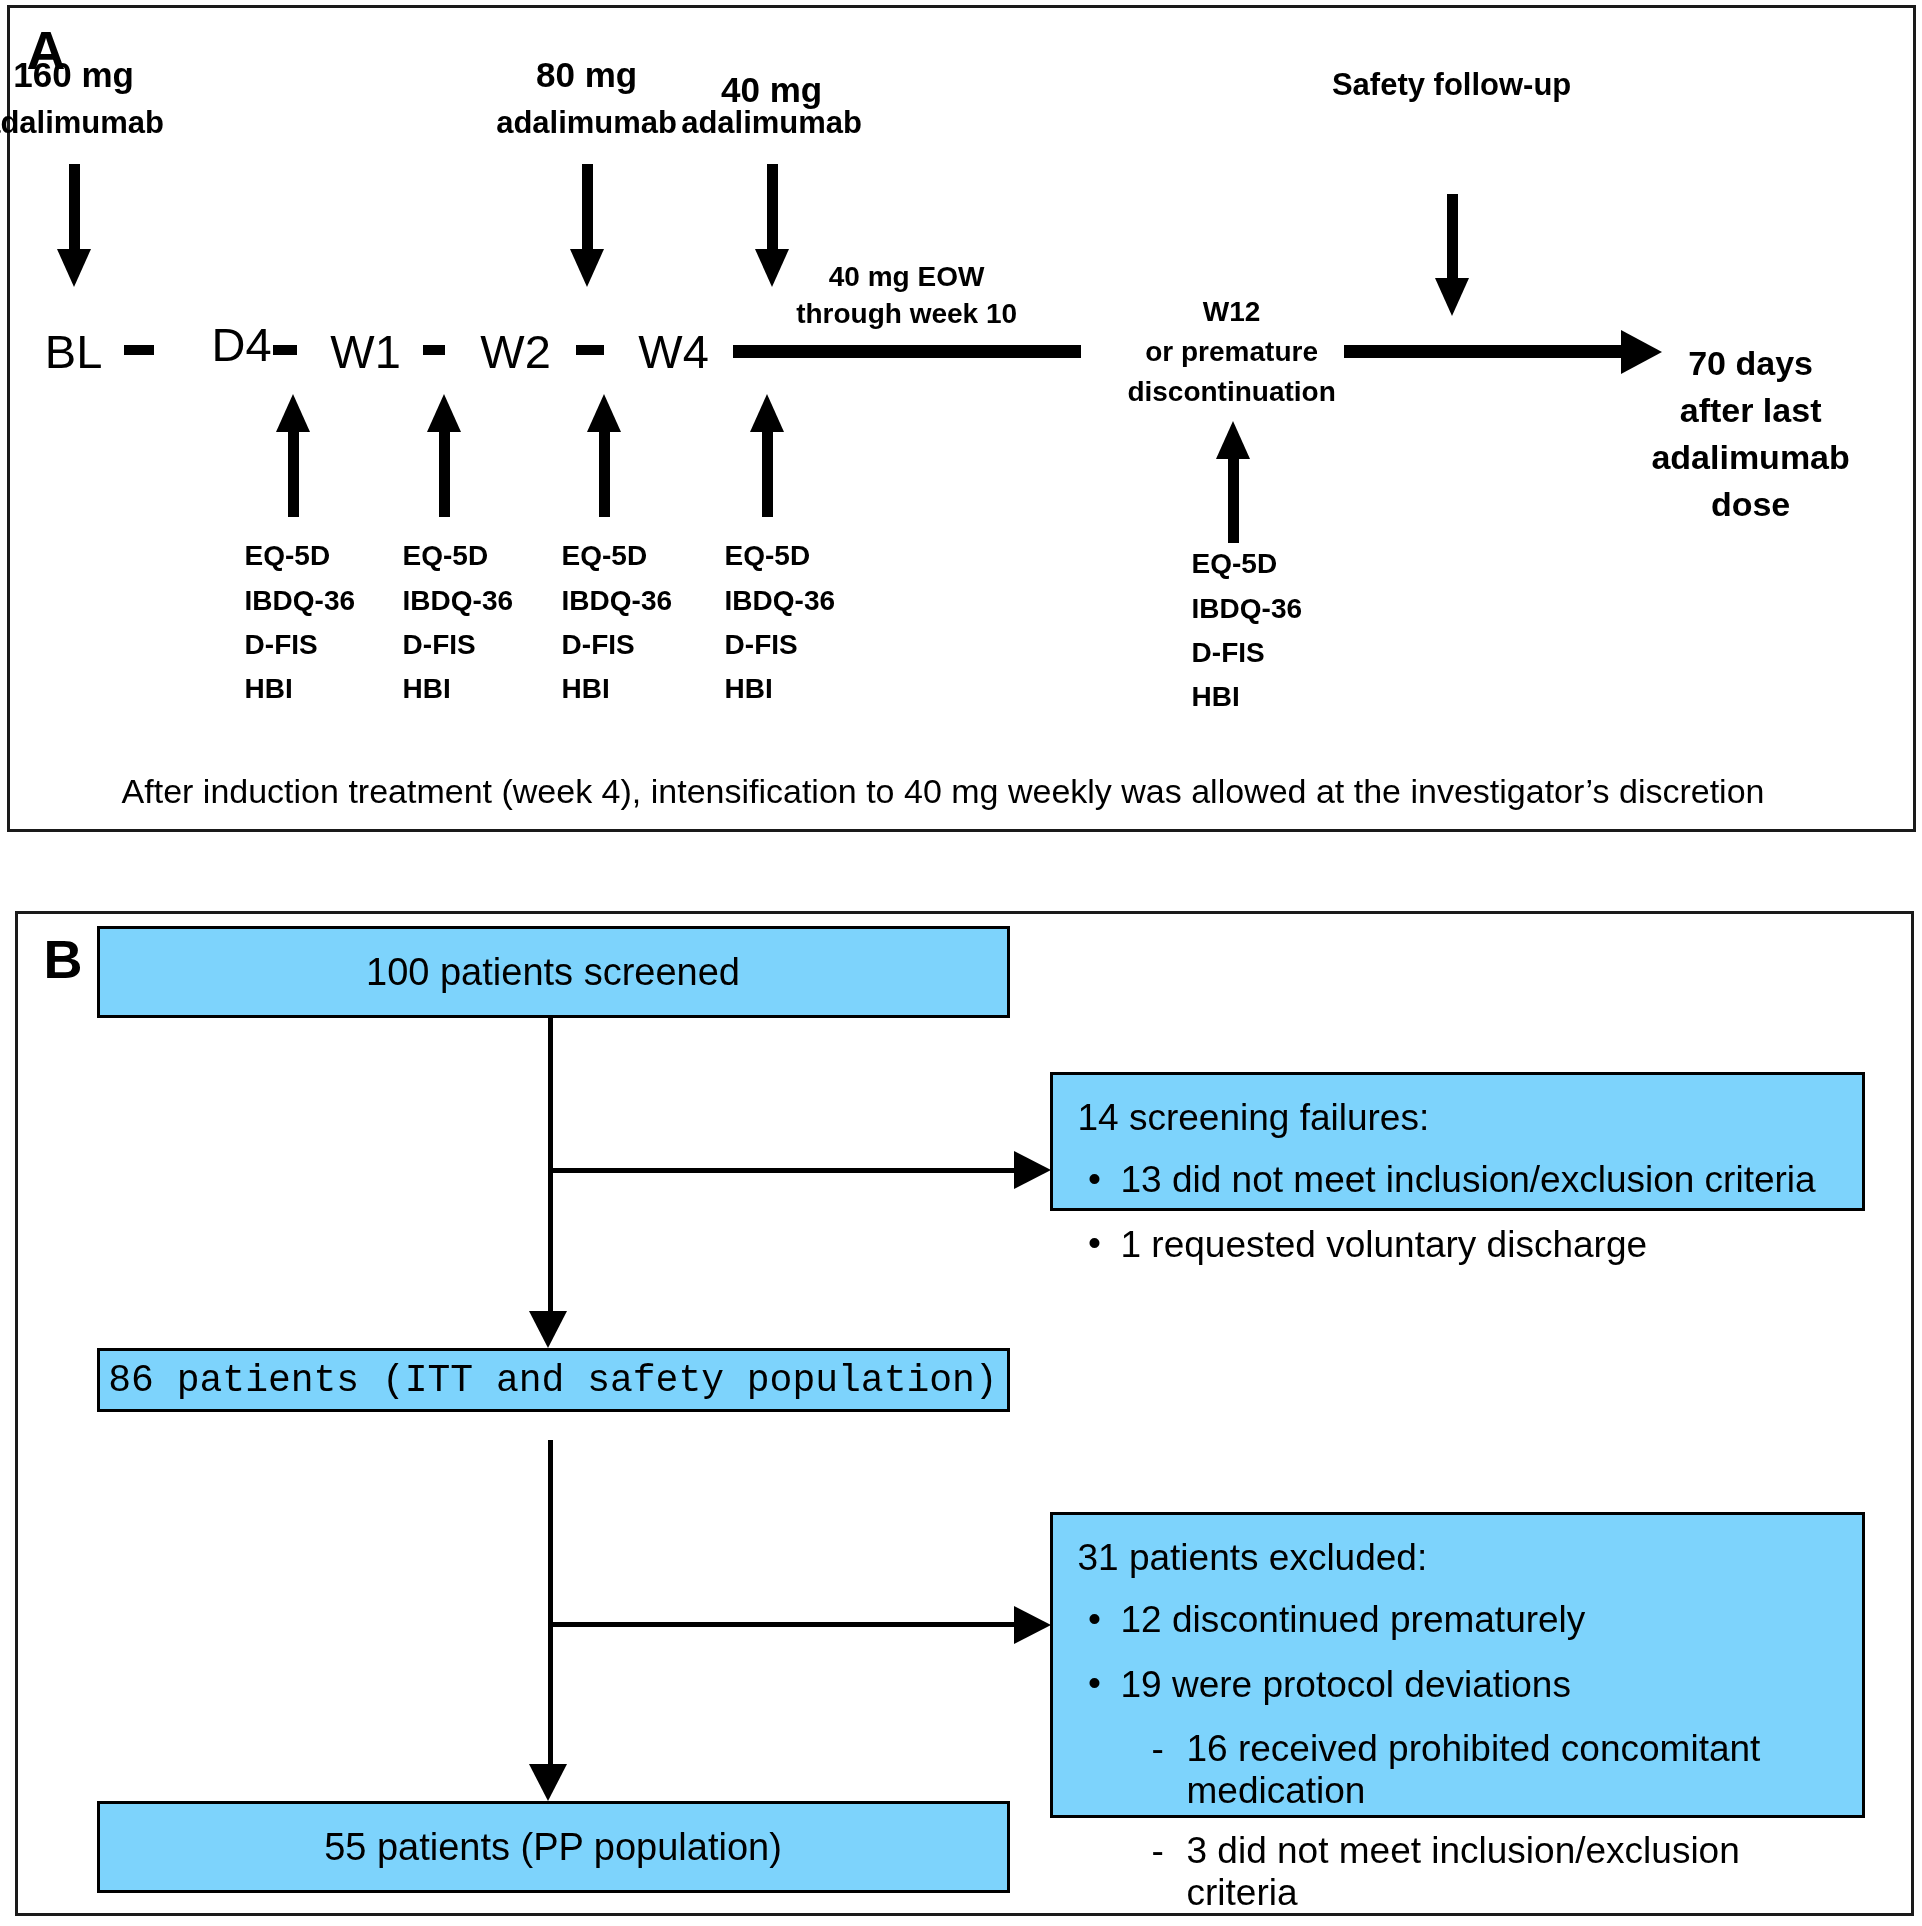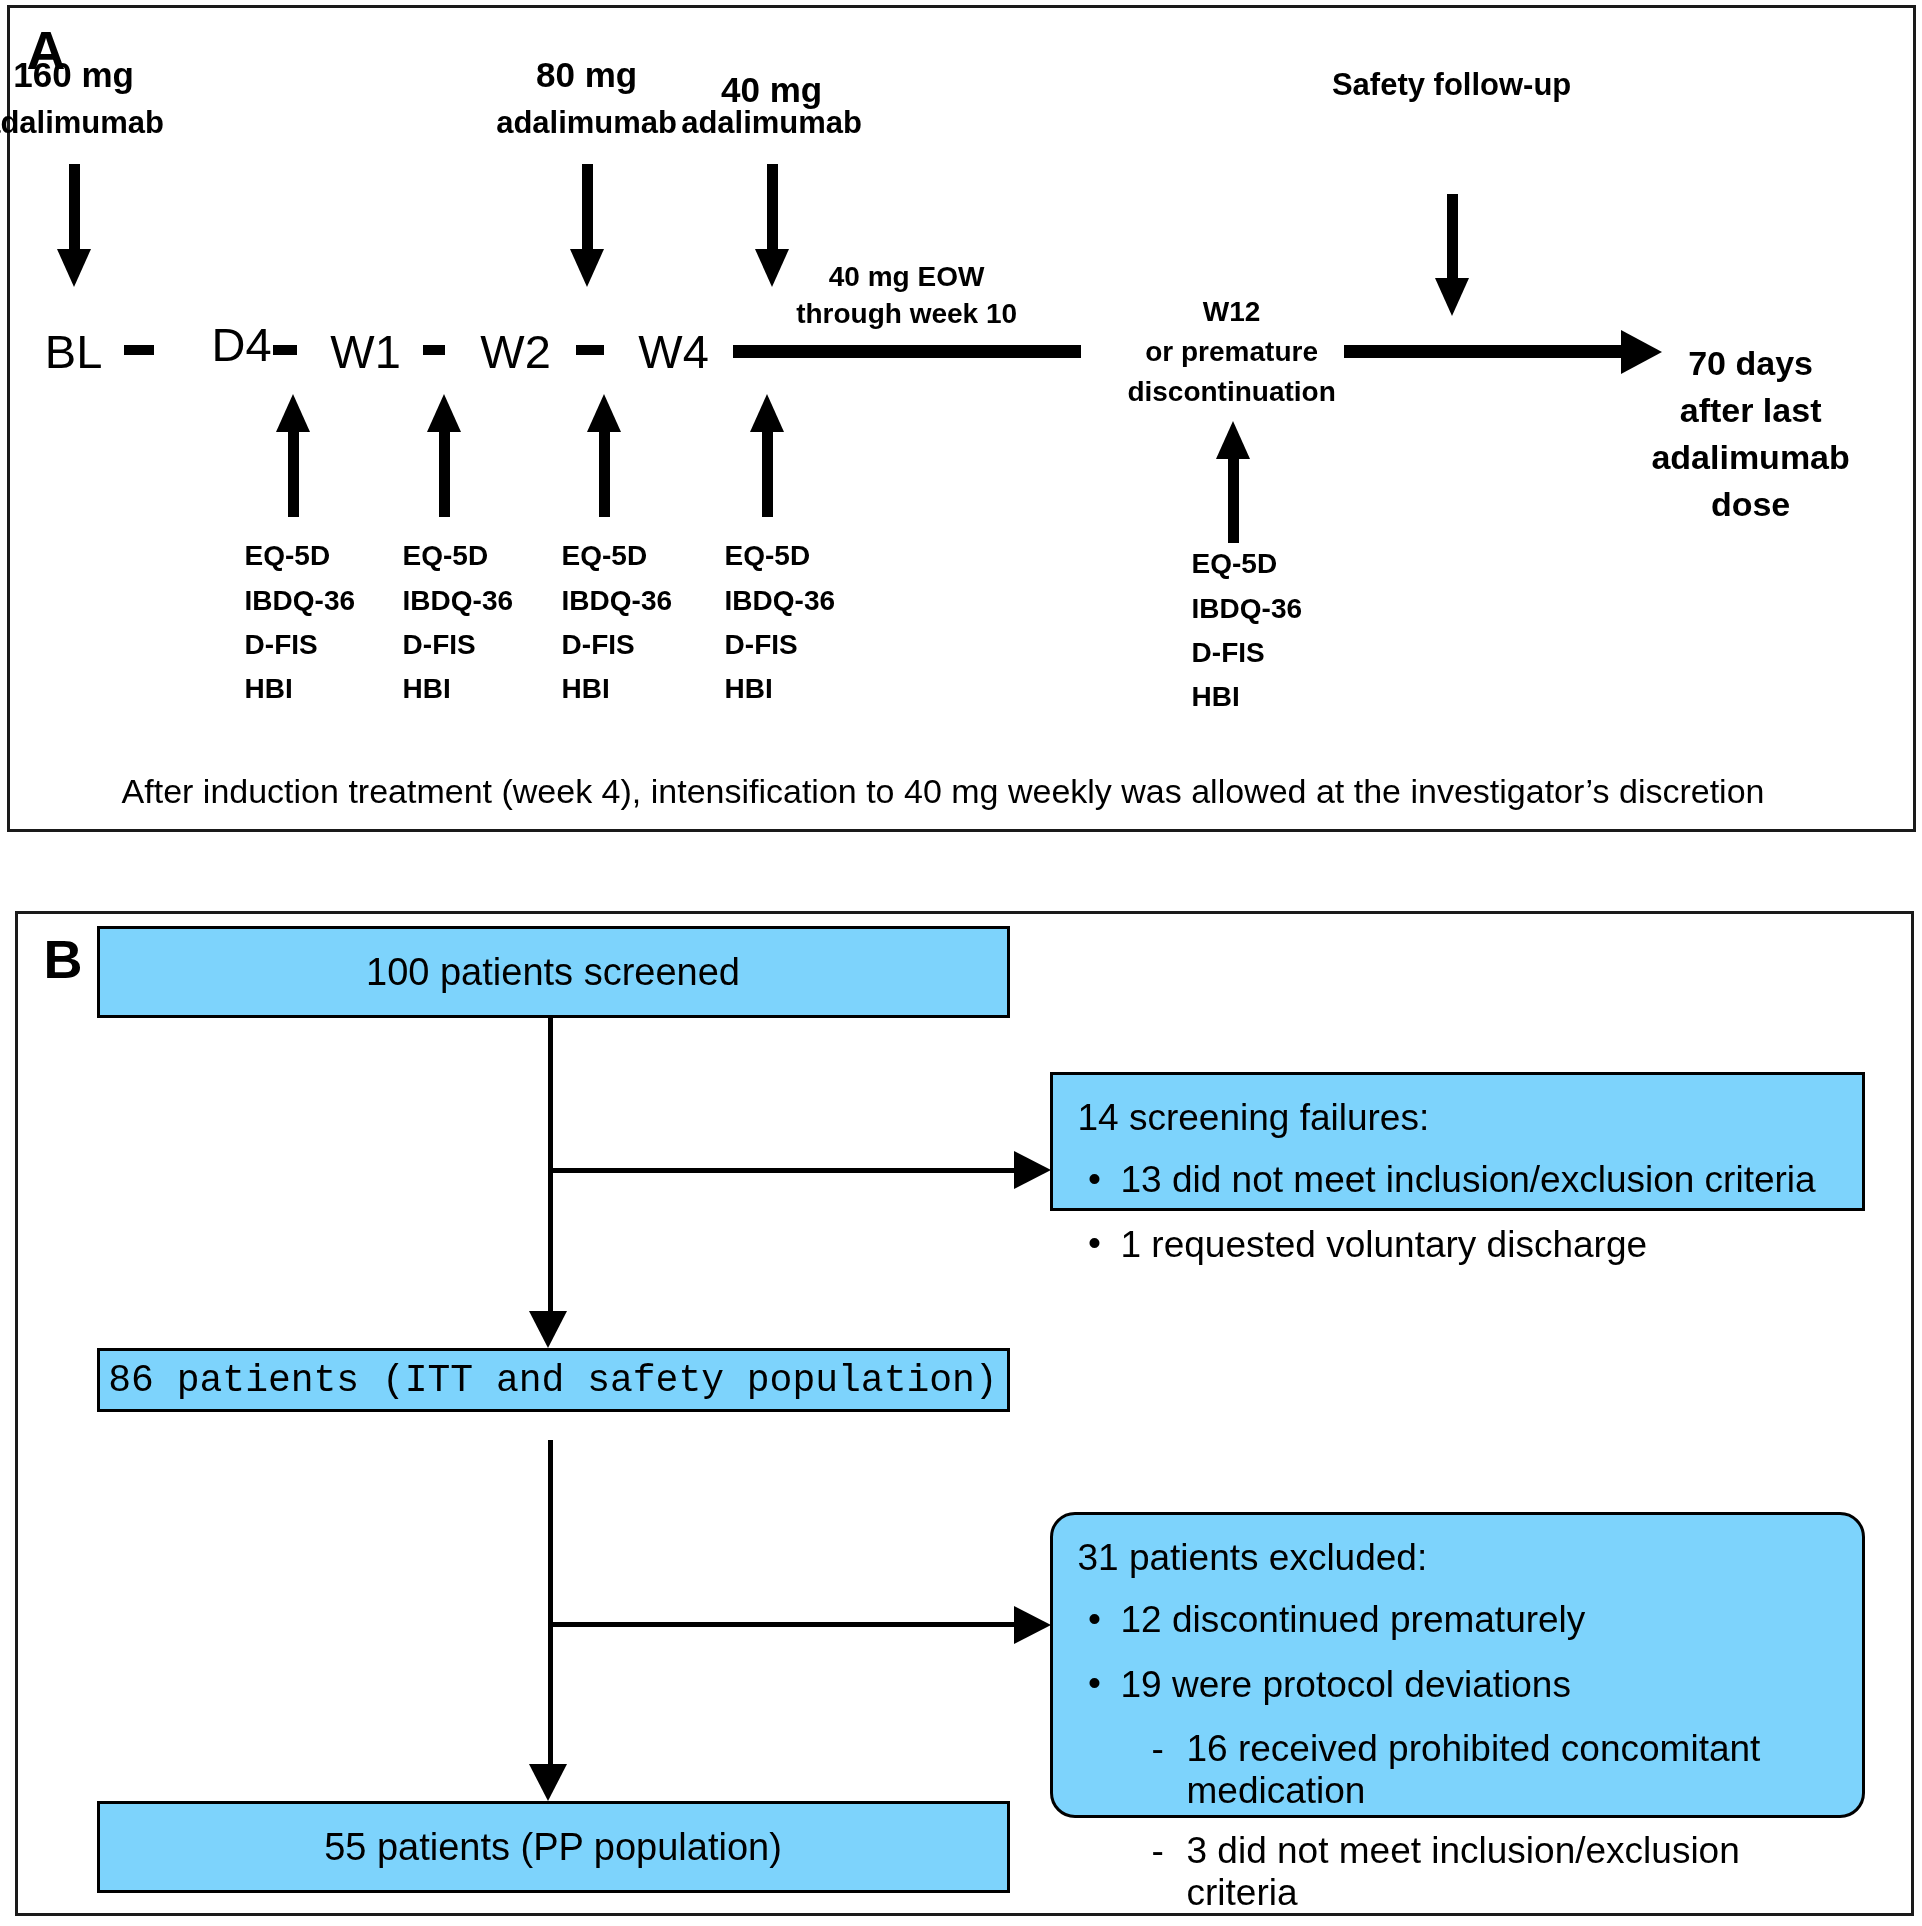--- a/index.html
+++ b/index.html
@@ -333,21 +333,21 @@
       <div class="fb-head">14 screening failures:</div>
       <div class="fb-bullet">13 did not meet inclusion/exclusion criteria</div>
       <div class="fb-bullet">1 requested voluntary discharge</div>
     </div>
   </div>
 
   <div class="fbox" style="left:79px; top:434px; width:913px; height:64px;font-family:Liberation Mono, monospace;">
     <span class="fbox-center-text">86 patients (ITT and safety population)</span>
   </div>
 
-  <div class="fbox" style="left:1032px; top:598px; width:815px; height:306px;border-radius:25px;">
+  <div class="fbox" style="left:1032px; top:598px; width:815px; height:306px;">
     <div class="fbox-body">
       <div class="fb-head">31 patients excluded:</div>
       <div class="fb-bullet">12 discontinued prematurely</div>
       <div class="fb-bullet">19 were protocol deviations</div>
       <div class="fb-sub">16 received prohibited concomitant medication</div>
       <div class="fb-sub">3 did not meet inclusion/exclusion criteria</div>
     </div>
   </div>
 
   <div class="fbox" style="left:79px; top:887px; width:913px; height:92px;">

